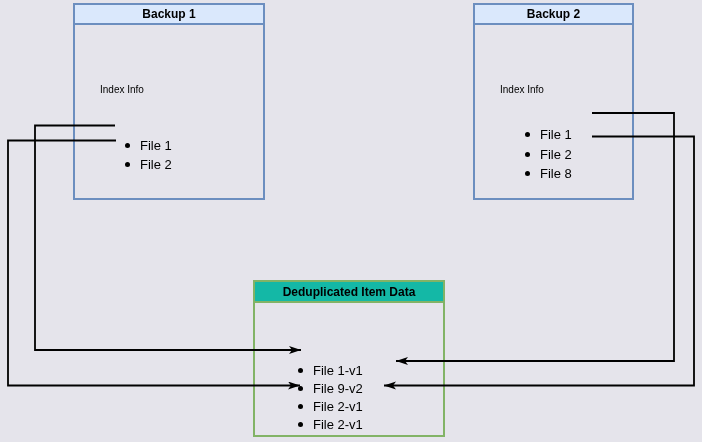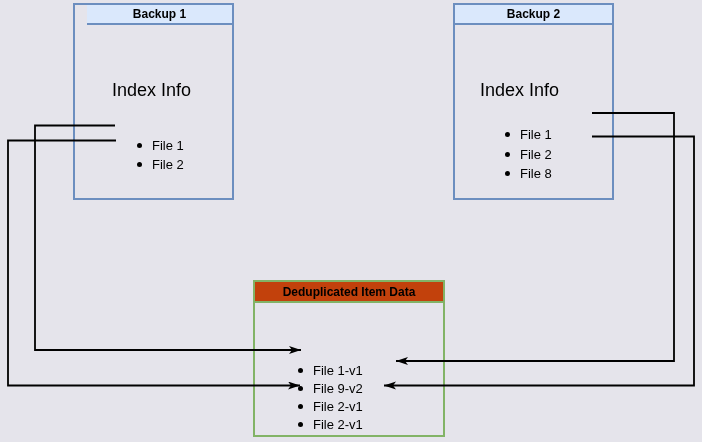--- a/index.html
+++ b/index.html
@@ -17,44 +17,44 @@
   .box.blue{border-color:#6c8ebf;}
   .box.green{border-color:#82b366;}
 
   .box-header{
     box-sizing:border-box;width:100%;
     display:flex;align-items:center;justify-content:center;
     font-weight:bold;font-size:12px;line-height:1;
     border-bottom:2px solid;
   }
   .blue .box-header{background:#dae8fc;border-bottom-color:#6c8ebf;height:20px;}
-  .green .box-header{background:#c2410c;border-bottom-color:#82b366;height:21px;}
+  .green .box-header{background:#14b8a6;border-bottom-color:#82b366;height:21px;}
 
   .box-body{position:relative;width:100%;}
 
   .index-label{
     position:absolute;left:25px;top:57px;
-    font-size:18px;line-height:16px;white-space:nowrap;
+    font-size:10px;line-height:16px;white-space:nowrap;
   }
 
   .file-list{position:absolute;}
   .file-item{
     display:flex;align-items:center;
     font-size:13px;white-space:nowrap;
   }
   .row19 .file-item{height:19px;}
   .row195 .file-item{height:19.5px;}
   .row18 .file-item{height:18px;}
   .bullet{
     width:5px;height:5px;border-radius:50%;background:#000;
     margin-right:10px;flex:none;
   }
 
-  #backup1{left:73px;top:3px;width:161px;height:197px;padding-left:12px;}
-  #backup2{left:453px;top:3px;width:161px;height:197px;}
+  #backup1{left:73px;top:3px;width:192px;height:197px;}
+  #backup2{left:473px;top:3px;width:161px;height:197px;}
   #dedup{left:253px;top:280px;width:192px;height:157px;}
 
   #backup1 .file-list{left:50px;top:111px;}
   #backup2 .file-list{left:50px;top:100px;}
   #dedup   .file-list{left:43px;top:58px;}
 
   #arrows{
     position:absolute;left:0;top:0;width:702px;height:442px;
     pointer-events:none;
   }

